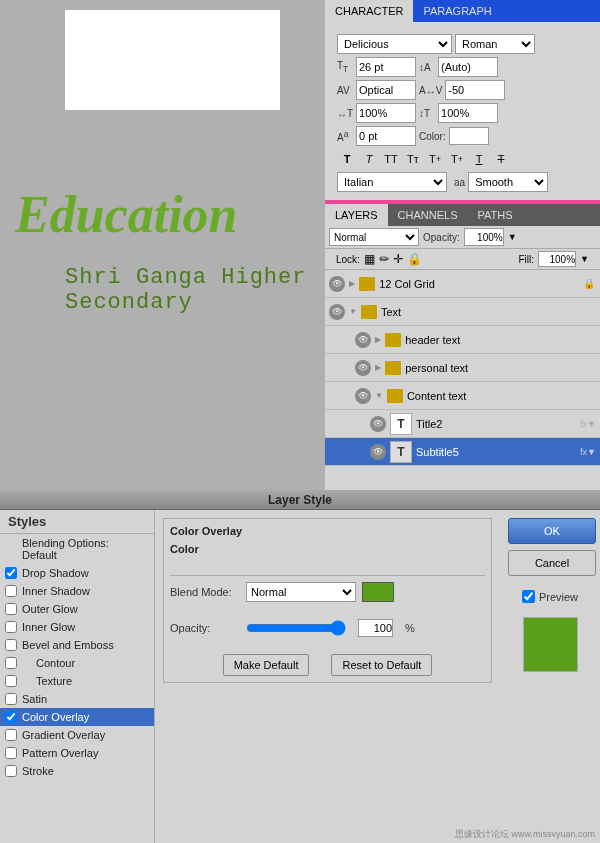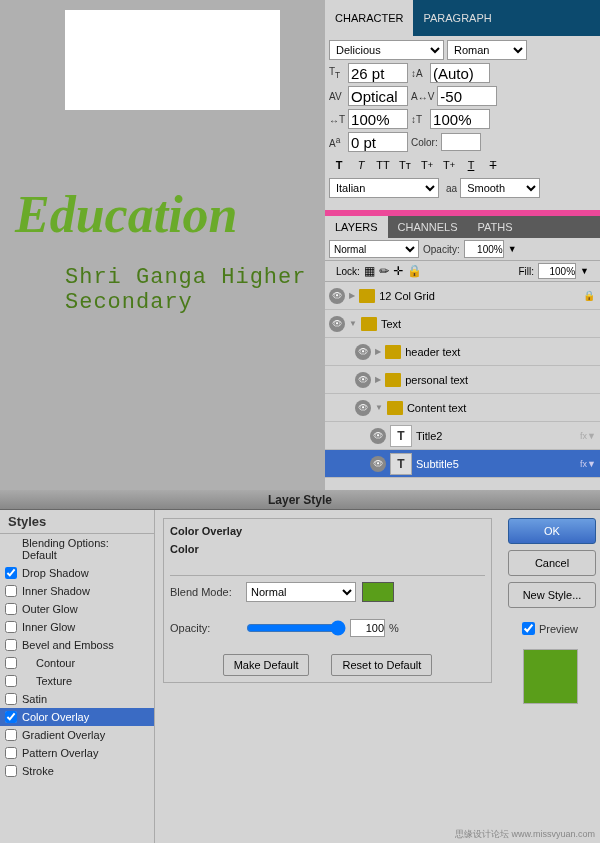--- a/index.html
+++ b/index.html
@@ -50,40 +50,40 @@
     .right-panel {
       position: absolute;
       top: 0; left: 325px;
       width: 275px;
       height: 490px;
       background: #d4d4d4;
     }
 
     .panel-tabs {
       display: flex;
-      background: #0c4a6e;
-      height: 36px;
+      background: #1d4ed8;
+      height: 22px;
       align-items: center;
     }
     .panel-tab {
       padding: 3px 10px;
       font-size: 11px;
       color: #ddd;
       cursor: pointer;
       height: 100%;
       display: flex;
       align-items: center;
     }
     .panel-tab.active {
       background: #d4d4d4;
       color: #000;
     }
 
     .char-panel {
-      padding: 4px;
+      padding: 12px;
     }
 
     .char-row {
       display: flex;
       align-items: center;
       margin-bottom: 3px;
       gap: 3px;
     }
 
     .char-select {
@@ -97,21 +97,21 @@
       width: 115px;
     }
     .char-select-style {
       width: 80px;
     }
     .char-input {
       background: white;
       border: 1px solid #999;
       height: 20px;
       width: 60px;
-      font-size: 15px;
+      font-size: 11px;
       padding: 0 2px;
     }
     .char-icon {
       font-size: 10px;
       color: #333;
       min-width: 16px;
     }
     .char-color-box {
       width: 40px;
       height: 18px;
@@ -135,25 +135,25 @@
       background: #d4d4d4;
       border: none;
       font-size: 11px;
       cursor: pointer;
       display: flex; align-items: center; justify-content: center;
     }
 
     
     .layers-section {
       position: absolute;
-      top: 210px; left: 325px;
+      top: 200px; left: 325px;
       width: 275px;
       height: 280px;
       background: #d4d4d4;
-      border-top: 6px solid #ec4899;
+      border-top: 4px solid #ec4899;
     }
 
     .layers-tabs {
       display: flex;
       background: #5a5a5a;
       height: 22px;
     }
     .layers-tab {
       padding: 3px 10px;
       font-size: 11px;
@@ -355,21 +355,21 @@
     .overlay-color-box {
       width: 32px;
       height: 20px;
       background: #5a9e1a;
       border: 1px solid #555;
       cursor: pointer;
     }
     .opacity-slider-container {
       display: flex;
       align-items: center;
-      gap: 4px;
+      gap: 12px;
       flex: 1;
     }
     .opacity-slider {
       width: 100px;
       height: 14px;
     }
     .opacity-pct-input {
       width: 35px;
       height: 18px;
       font-size: 11px;
@@ -693,21 +693,20 @@
         <div class="buttons-row">
           <button class="dialog-btn">Make Default</button>
           <button class="dialog-btn">Reset to Default</button>
         </div>
       </div>
     </div>
 
     <div class="dialog-actions">
       <button class="action-btn ok-btn">OK</button>
       <button class="action-btn">Cancel</button>
-      <button class="action-btn">New Style...</button>
       <div class="preview-section">
         <div class="preview-checkbox-row">
           <input type="checkbox" checked="" style="">
           <span>Preview</span>
         </div>
         <div class="preview-box"></div>
       </div>
     </div>
 
   </div>

